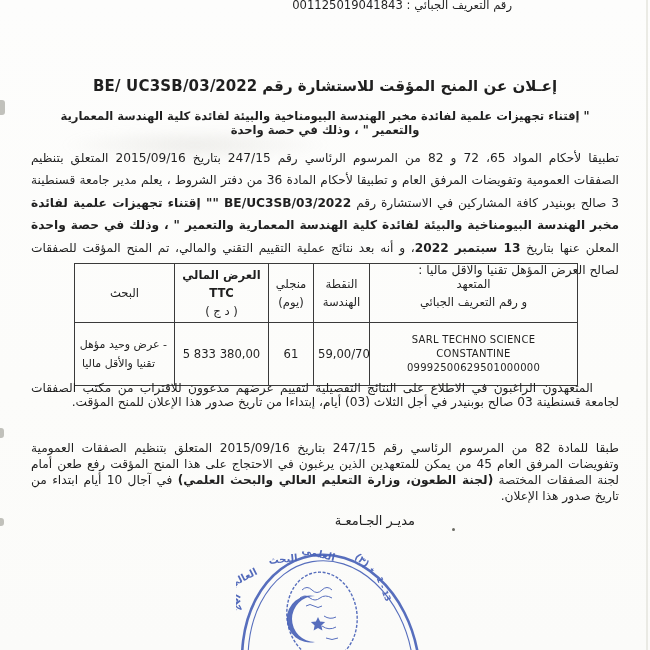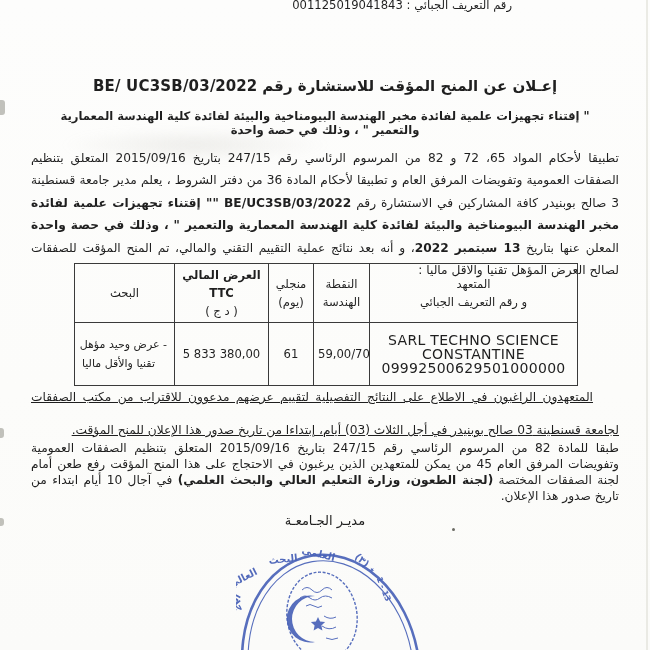--- a/index.html
+++ b/index.html
@@ -19,36 +19,36 @@
   .em2{top:428px;width:4px;height:10px;}
   .em3{top:518px;width:4px;height:8px;}
   .right-band{position:absolute;right:2px;top:0;width:2px;height:650px;background:#e3e3dc;opacity:.7;}
   .sig-dot{position:absolute;left:452px;top:528px;width:3px;height:3px;background:#6b6b64;border-radius:50%;}
 
   .hdr{position:absolute;top:-5px;right:138px;text-align:right;font-size:11.6px;line-height:21.5px;white-space:nowrap;}
   .title{position:absolute;top:77px;left:0;right:0;text-align:center;font-weight:bold;font-size:15px;letter-spacing:.2px;}
   .subject{position:absolute;top:109px;left:38px;right:38px;text-align:center;font-weight:bold;font-size:11.6px;}
   .para{position:absolute;right:31px;left:31px;text-align:justify;font-size:12.2px;}
   .intro{top:147px;line-height:22.4px;}
-  .p2{top:381px;line-height:33px;text-indent:26px;text-decoration:underline;}
+  .p2{top:381px;line-height:14px;text-indent:26px;}
   .p3{top:440px;line-height:16px;}
   .b{font-weight:bold;}
 
   .tbl-wrap{position:absolute;top:263px;right:72px;}
   table{border-collapse:collapse;table-layout:fixed;width:503px;direction:rtl;}
   th,td{border:1px solid #3a3a3a;padding:2px 4px;font-weight:normal;vertical-align:middle;}
   th{height:44px;font-size:11.6px;line-height:18px;text-align:center;}
   td{height:58px;font-size:11.6px;text-align:center;}
   .c-bidder{width:208px;}.c-tech{width:56px;}.c-dur{width:45px;}.c-offer{width:94px;}.c-remark{width:100px;}
   .ltr{direction:ltr;unicode-bidi:isolate;}
-  .bidder-cell div{font-size:14px;line-height:14px;letter-spacing:.3px;}
+  .bidder-cell div{font-size:10px;line-height:14px;letter-spacing:.3px;}
   .remark-cell{text-align:right;padding-right:7px;font-size:11px;line-height:19px;vertical-align:middle;}
   .remark-cell .l2{padding-right:12px;}
 
-  .signature{position:absolute;top:513px;left:235px;width:180px;text-align:center;font-size:13px;letter-spacing:.5px;}
+  .signature{position:absolute;top:513px;left:235px;width:180px;font-size:13px;letter-spacing:.5px;}
 
   .stamp{position:absolute;top:550px;left:236px;width:194px;height:100px;}
 </style>
 </head>
 <body>
 
 <div class="page">
 
   <div class="smudge"></div>
   <div class="edge-mark em1"></div>

